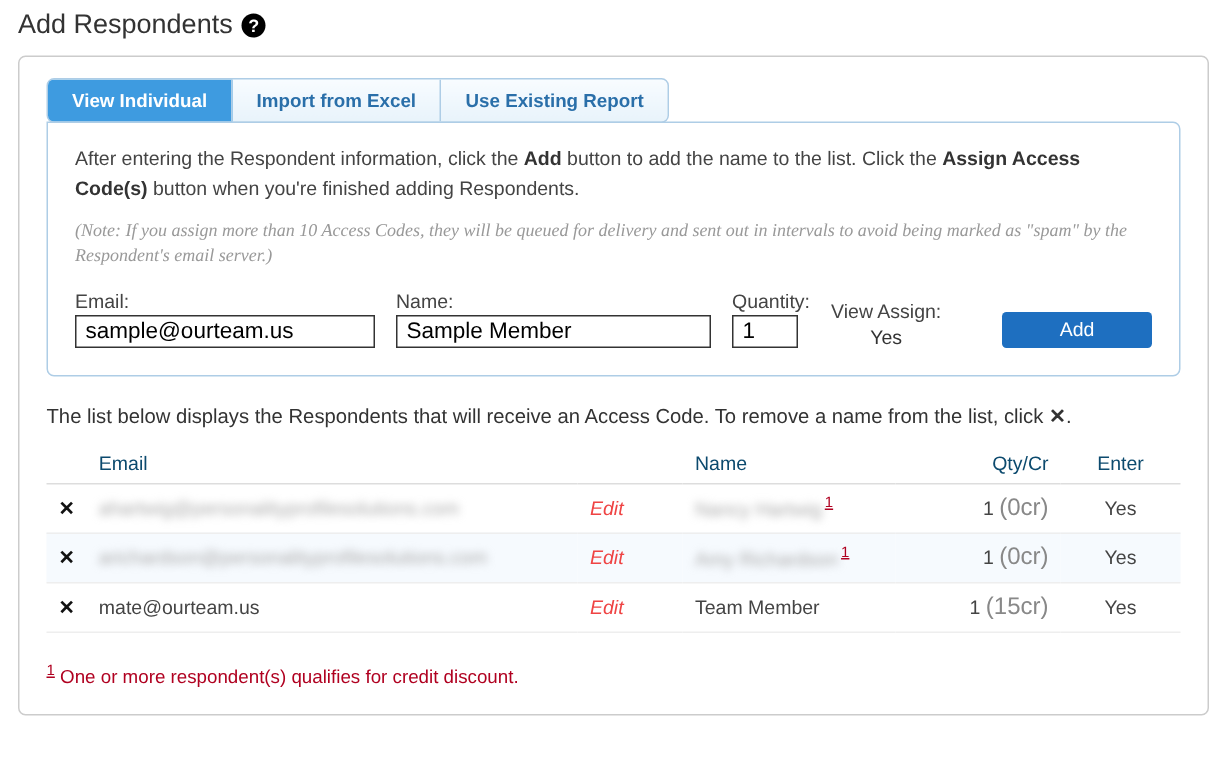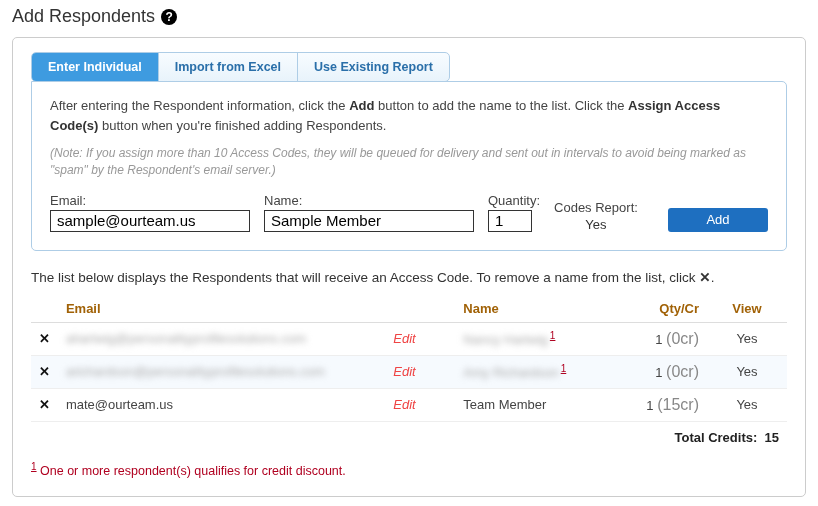--- a/index.html
+++ b/index.html
@@ -61,21 +61,21 @@
   }
   .tab-body {
     border: 1px solid #aecde6;
     border-radius: 0 5px 5px 5px;
     margin-top: -1px;
     padding: 14px 18px 18px 18px;
     background: #fff;
   }
   .instr { color:#444; line-height:1.5; }
   .instr b { color:#333; }
-  .note { color:#999; margin-top:10px; font-style: italic; line-height:1.4; font-size:12px;}
+  .note { color:#999; margin-top:10px; font-style: italic; line-height:1.4; font-size:12px;font-family:Liberation Serif, serif;}
   .form-row {
     display: flex;
     gap: 14px;
     margin-top: 14px;
     align-items: flex-end;
   }
   .field { display:flex; flex-direction:column; }
   .field label { color:#444; margin-bottom:2px; }
   .field input {
     border:1px solid #333;
@@ -101,22 +101,22 @@
   }
   .list-intro { margin:18px 0 10px 0; color:#333; font-size:13.5px;}
   .list-intro .xmark { font-weight:bold; }
   table.resp {
     width:100%;
     border-collapse: collapse;
     margin-top:4px;
   }
   table.resp th {
     text-align:left;
-    font-weight:700;
-    color:#a16207;
+    font-weight:400;
+    color:#0c4a6e;
     padding:6px 8px;
     border-bottom:1px solid #ddd;
     font-size:13px;
   }
   table.resp th.qty, table.resp td.qty { text-align:right;}
   table.resp th.view, table.resp td.view { text-align:center;}
   table.resp td {
     padding:7px 8px;
     border-bottom:1px solid #eee;
     font-size:13px;
@@ -142,21 +142,21 @@
 <body>
 
 <div class="page-title">
   <span>Add Respondents</span>
   <span class="help-icon">?</span>
 </div>
 
 <div class="panel">
 
   <div class="tabs">
-    <div class="tab active">Enter Individual</div>
+    <div class="tab active">View Individual</div>
     <div class="tab">Import from Excel</div>
     <div class="tab">Use Existing Report</div>
   </div>
 
   <div class="tab-body">
     <div class="instr">
       <span>After entering the Respondent information, click the </span><b>Add</b><span> button to add the name to the list. Click the </span><b>Assign Access Code(s)</b><span> button when you're finished adding Respondents.</span>
     </div>
     <div class="note">(Note: If you assign more than 10 Access Codes, they will be queued for delivery and sent out in intervals to avoid being marked as "spam" by the Respondent's email server.)</div>
 
@@ -167,41 +167,41 @@
       </div>
       <div class="field name">
         <label>Name:</label>
         <input type="text" value="Sample Member" style="">
       </div>
       <div class="field qty">
         <label>Quantity:</label>
         <input type="text" value="1" style="">
       </div>
       <div class="viewr">
-        <div class="lab">Codes Report:</div>
+        <div class="lab">View Assign:</div>
         <div class="val">Yes</div>
       </div>
       <div style="flex:1"></div>
       <button class="add-btn">Add</button>
     </div>
   </div>
 
   <div class="list-intro">
     <span>The list below displays the Respondents that will receive an Access Code. To remove a name from the list, click </span><span class="xmark">✕</span><span>.</span>
   </div>
 
   <table class="resp">
     <thead>
       <tr>
         <th style="width:26px"></th>
         <th>Email</th>
         <th style="width:70px"></th>
         <th>Name</th>
         <th class="qty" style="width:110px">Qty/Cr</th>
-        <th class="view" style="width:80px">View</th>
+        <th class="view" style="width:80px">Enter</th>
       </tr>
     </thead>
     <tbody id="resp-body">
         <tr>
           <td><span class="remove-x">✕</span></td>
           <td><span class="blur">ahartwig@personalityprofilesolutions.com</span></td>
           <td><span class="edit-link">Edit</span></td>
           <td><span class="blur">Nancy Hartwig</span><span class="sup1">1</span></td>
           <td class="qty"><span>1</span> <span class="cr">(0cr)</span></td>
           <td class="view"><span>Yes</span></td>
@@ -219,21 +219,20 @@
           <td><span class="">mate@ourteam.us</span></td>
           <td><span class="edit-link">Edit</span></td>
           <td><span class="">Team Member</span></td>
           <td class="qty"><span>1</span> <span class="cr">(15cr)</span></td>
           <td class="view"><span>Yes</span></td>
         </tr>
       </tbody>
   </table>
 
   <div class="totals">
-    <div><span>Total Credits:</span>&nbsp;&nbsp;<span>15</span></div>
   </div>
 
   <div class="footnote">
     <span class="fn1">1</span>
     <span>One or more respondent(s) qualifies for credit discount.</span>
   </div>
 
 </div>
 
 </body></html>

